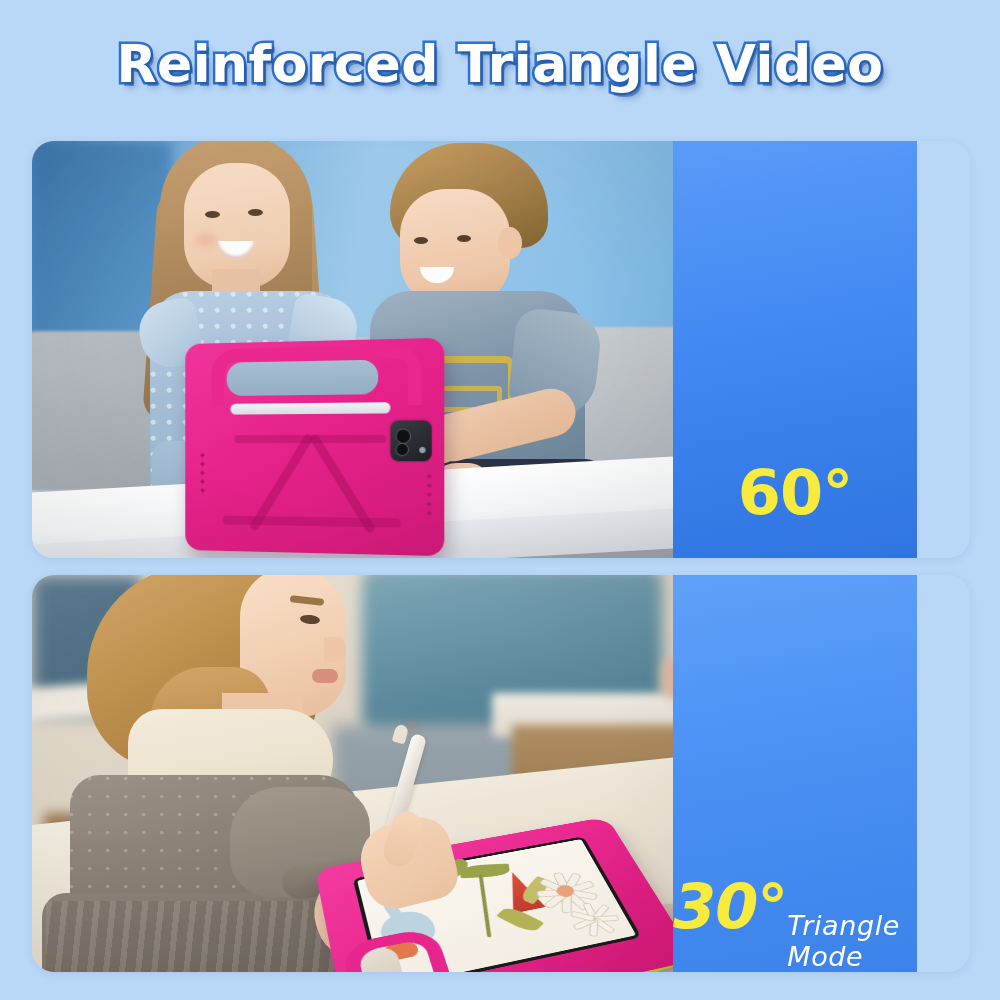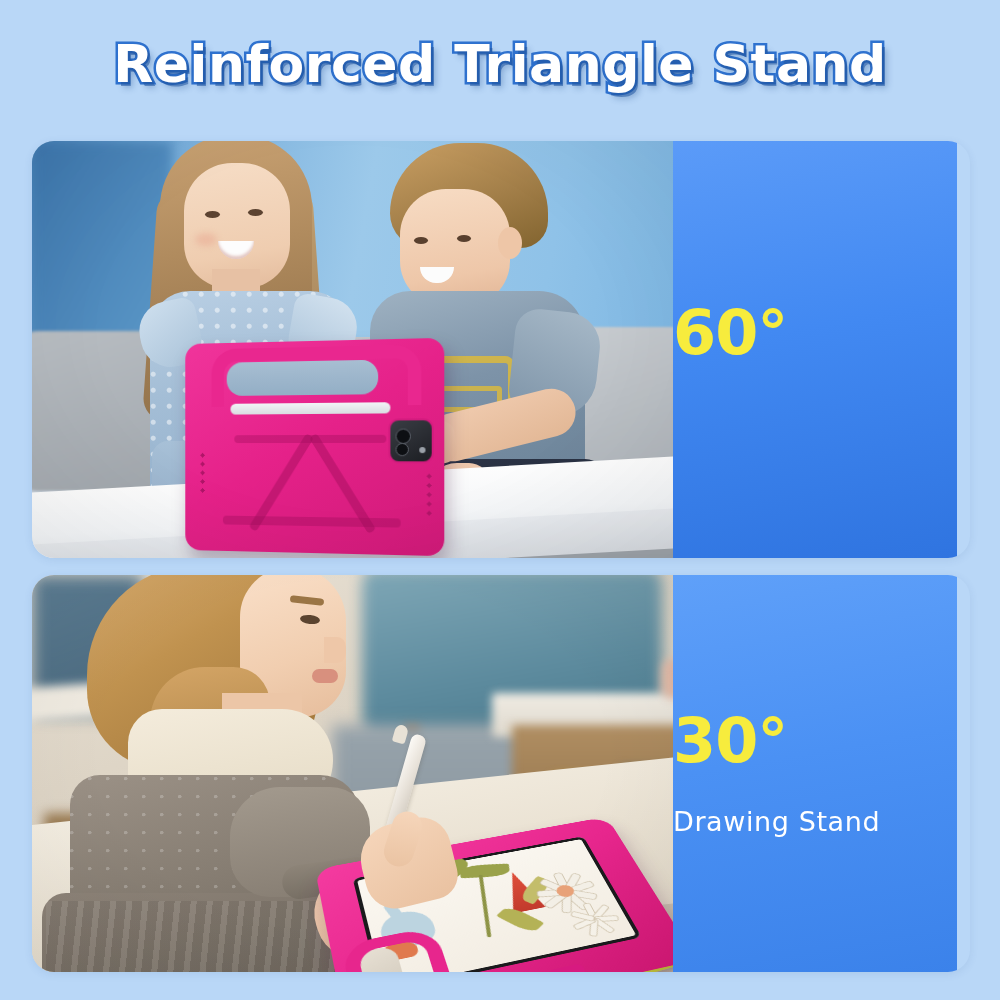--- a/index.html
+++ b/index.html
@@ -59,30 +59,31 @@
 
   .photo {
     position: relative;
     width: 641px;
     height: 100%;
     overflow: hidden;
     background: #cfd9e4;
   }
   .info {
     position: relative;
-    width: 284px;
+    width: 244px;
     height: 100%;
     background: linear-gradient(170deg, #5b9bf8 0%, #4289f2 45%, #2f74e0 100%);
     display: flex;
-    flex-direction: column;
-    align-items: flex-start;
+    flex-direction: row;
+    align-items: flex-end;
     justify-content: center;
   }
   #panel-bottom .info {
     background: linear-gradient(170deg, #5fa0f9 0%, #4b91f4 45%, #3b82ea 100%);
+    font-style: italic;
   }
   .angle {
     font-family: "DejaVu Sans", sans-serif;
     font-size: 62px;
     font-weight: bold;
     color: #f7ec3d;
     line-height: 1;
     letter-spacing: -1px;
     margin-bottom: 34px;
   }
@@ -639,21 +640,21 @@
     background: radial-gradient(ellipse at 50% 45%, rgba(0,0,0,0) 55%, rgba(0,0,0,0.06) 100%);
     pointer-events: none;
   }
 </style>
 </head>
 <body>
 
 <div id="page">
 
   <div class="title-wrap">
-    <span class="title">Reinforced Triangle Stand</span>
+    <span class="title">Reinforced Triangle Video</span>
   </div>
 
   <div class="panel" id="panel-top">
 
     <div class="photo">
       <div class="scene">
         <div class="t-wall"></div>
         <div class="t-wall-dark"></div>
         <div class="t-sofa-back"></div>
         <div class="t-sofa-cushionL"></div>
@@ -802,17 +803,17 @@
         <div class="b-stylus"></div>
         <div class="b-hand"></div>
         <div class="b-thumb"></div>
 
         <div class="vignette-soft"></div>
       </div>
     </div>
 
     <div class="info">
       <div class="angle">30°</div>
-      <div class="mode">Drawing Stand</div>
+      <div class="mode">Triangle Mode</div>
     </div>
   </div>
 
 </div>
 
 </body></html>

